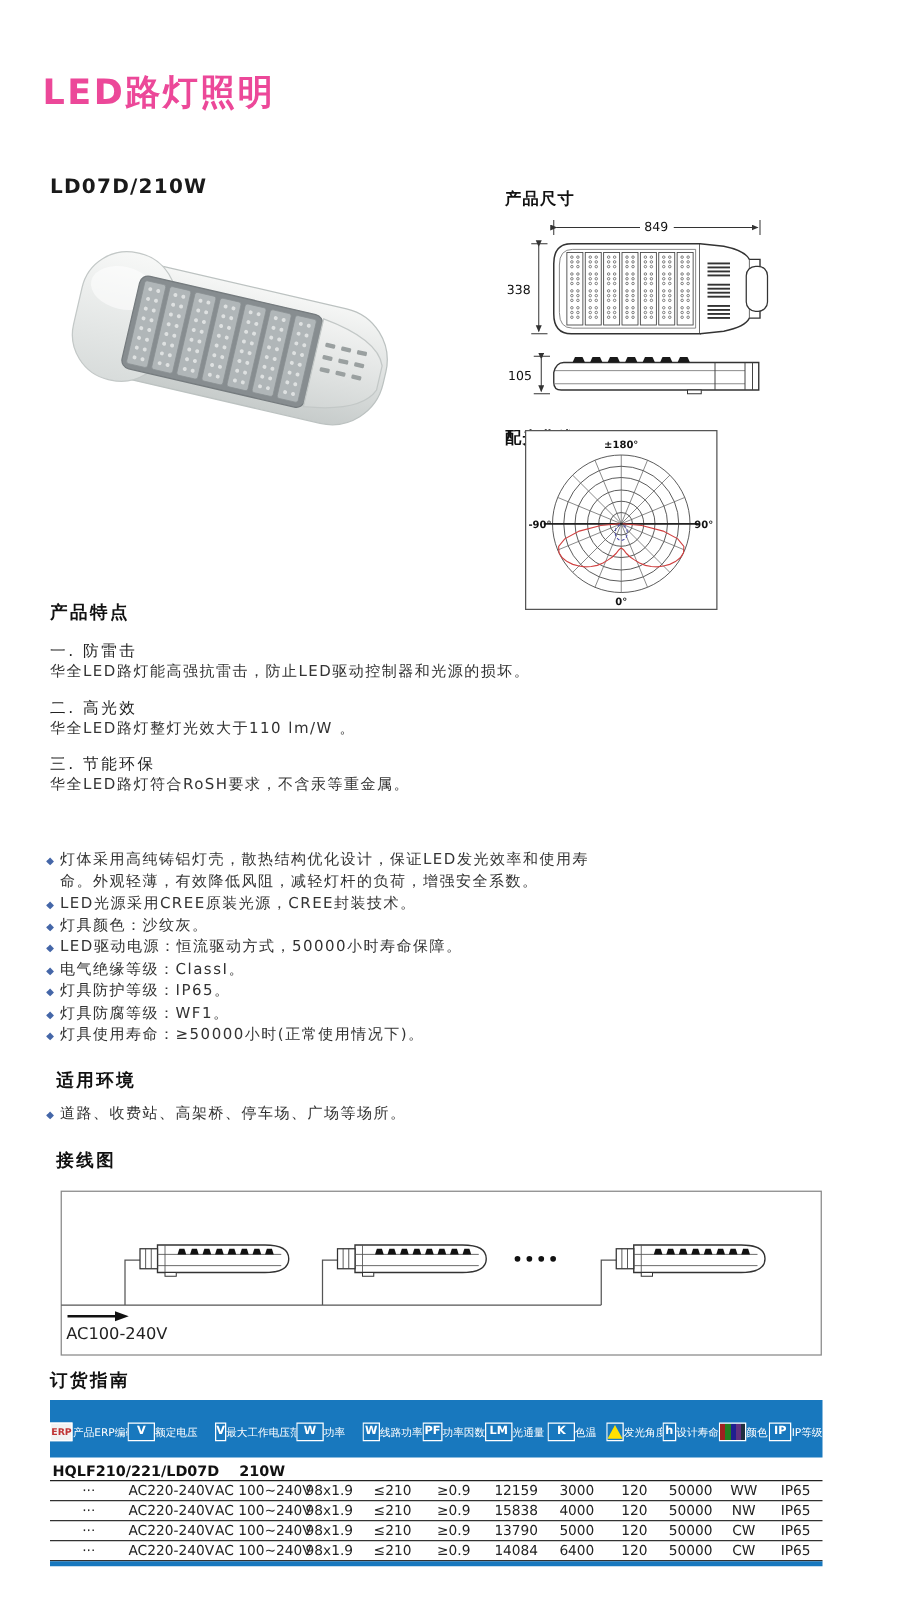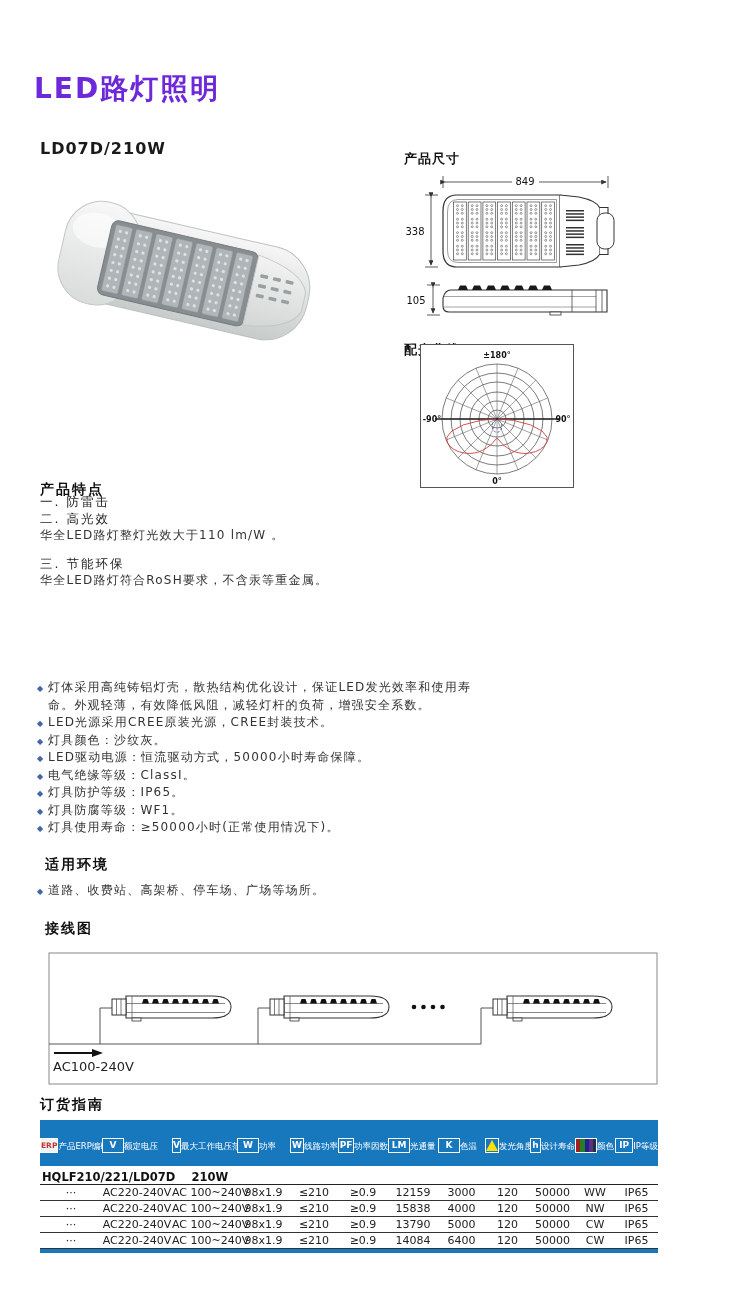--- a/index.html
+++ b/index.html
@@ -1,23 +1,23 @@
 <!DOCTYPE html>
 <html><head>
 <meta charset="utf-8">
 <style>
   html,body{margin:0;padding:0;background:#fff;}
   .page{position:relative;width:730px;height:1291px;background:#fff;
         font-family:"DejaVu Sans","Liberation Sans",sans-serif;color:#222;overflow:hidden;}
   .abs{position:absolute;}
-  .doc-title{left:34px;top:70px;font-size:28px;font-weight:bold;letter-spacing:2px;color:#6d28d9;}
+  .doc-title{left:34px;top:55px;font-size:28px;font-weight:bold;letter-spacing:2px;color:#ec4899;}
   .model{left:40px;top:139px;font-size:16px;font-weight:bold;letter-spacing:1px;color:#1a1a1a;}
   .sec-sm{font-size:13px;font-weight:bold;letter-spacing:1px;color:#111;}
   .sec{font-size:14px;font-weight:bold;letter-spacing:2px;color:#111;}
-  .feat{left:40px;top:493px;width:500px;}
+  .feat{left:40px;top:512px;width:500px;}
   .feat-title{font-size:12.5px;letter-spacing:2px;color:#222;line-height:17px;}
   .feat-desc{font-size:12px;letter-spacing:1.2px;color:#333;line-height:17px;margin-bottom:11px;}
   .bullets{left:37px;top:679px;width:452px;}
   .bullets li, .env li{list-style:none;font-size:12px;letter-spacing:1.2px;color:#333;
         line-height:17.5px;padding-left:11px;position:relative;}
   .b-icon{position:absolute;left:0;top:1px;font-size:8px;color:#4466a8;}
   .bullets ul, .env ul{margin:0;padding:0;}
   .env{left:37px;top:882px;width:480px;}
   .polar-box{left:420px;top:344px;width:152px;height:142px;border:1px solid #555;background:#fff;}
   .ord-table{left:40px;top:1120px;width:618px;}
@@ -477,20 +477,21 @@
       <text x="11" y="77" text-anchor="middle" font-size="8" font-weight="bold" fill="#111">-90°</text>
       <text x="142" y="77" text-anchor="middle" font-size="8" font-weight="bold" fill="#111">90°</text>
       <text x="76" y="139" text-anchor="middle" font-size="8" font-weight="bold" fill="#111">0°</text>
     </svg>
   </div>
 
   <div class="abs sec" style="left:40px;top:481px;text-align:right;">产品特点</div>
   <div class="abs feat" id="features-list">
       <div class="feat-group">
         <div class="feat-title">一. 防雷击</div>
+        <div class="feat-desc">华全LED路灯能高强抗雷击，防止LED驱动控制器和光源的损坏。</div>
       </div>
       <div class="feat-group">
         <div class="feat-title">二. 高光效</div>
         <div class="feat-desc">华全LED路灯整灯光效大于110 lm/W 。</div>
       </div>
       <div class="feat-group">
         <div class="feat-title">三. 节能环保</div>
         <div class="feat-desc">华全LED路灯符合RoSH要求，不含汞等重金属。</div>
       </div>
     </div>

